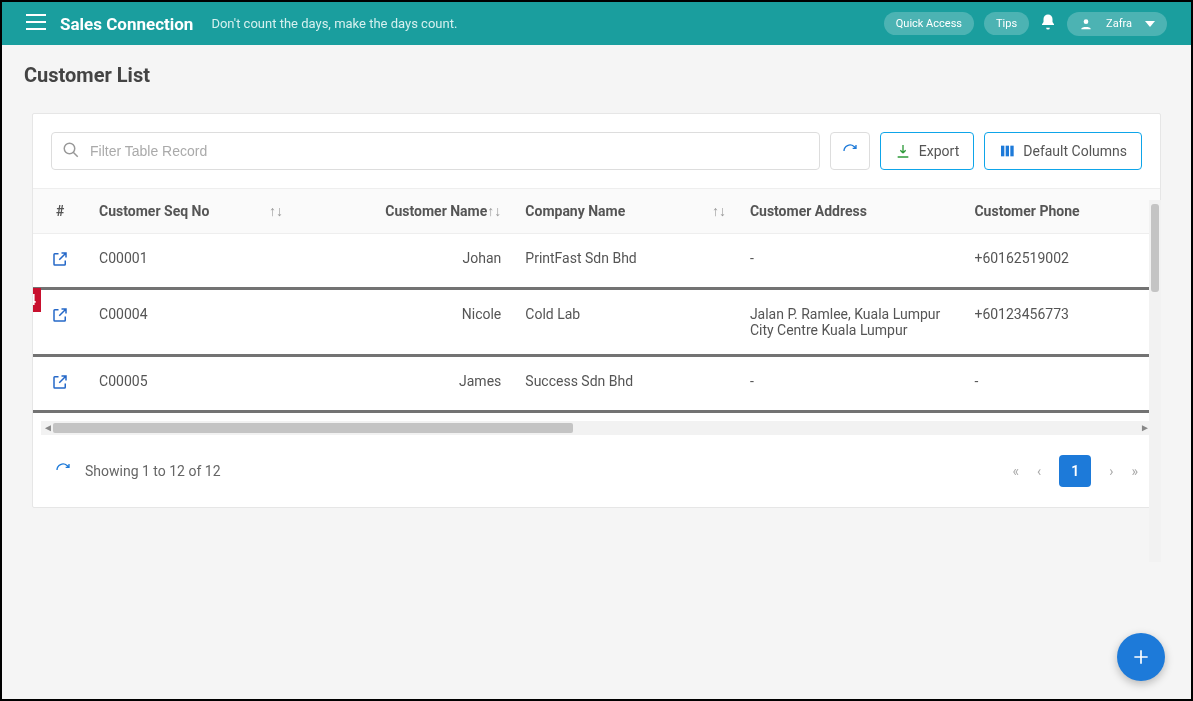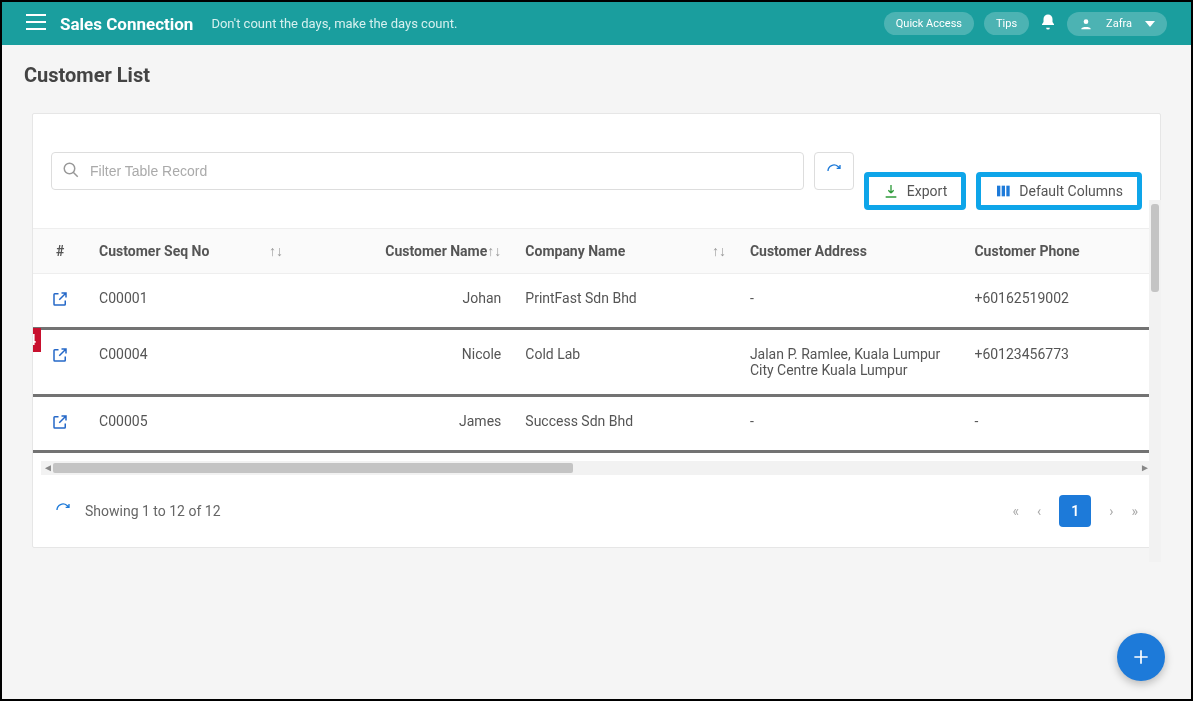--- a/index.html
+++ b/index.html
@@ -80,31 +80,30 @@
     border-radius: 4px;
     height: 38px;
     width: 40px;
     display: flex;
     align-items: center;
     justify-content: center;
     cursor: pointer;
     background: #fff;
   }
   .tool-btn {
-    border: 5px solid #0ea5e9;
+    border: 1px solid #0ea5e9;
     border-radius: 4px;
     height: 38px;
     padding: 0 14px;
     display: flex;
     align-items: center;
     gap: 8px;
     cursor: pointer;
     background: #fff;
     color: #555;
-    margin-top: 40px;
   }
 
   .table-wrap { position: relative; }
   table {
     width: 100%;
     border-collapse: collapse;
   }
   thead th {
     background: #fafafa;
     text-align: left;

